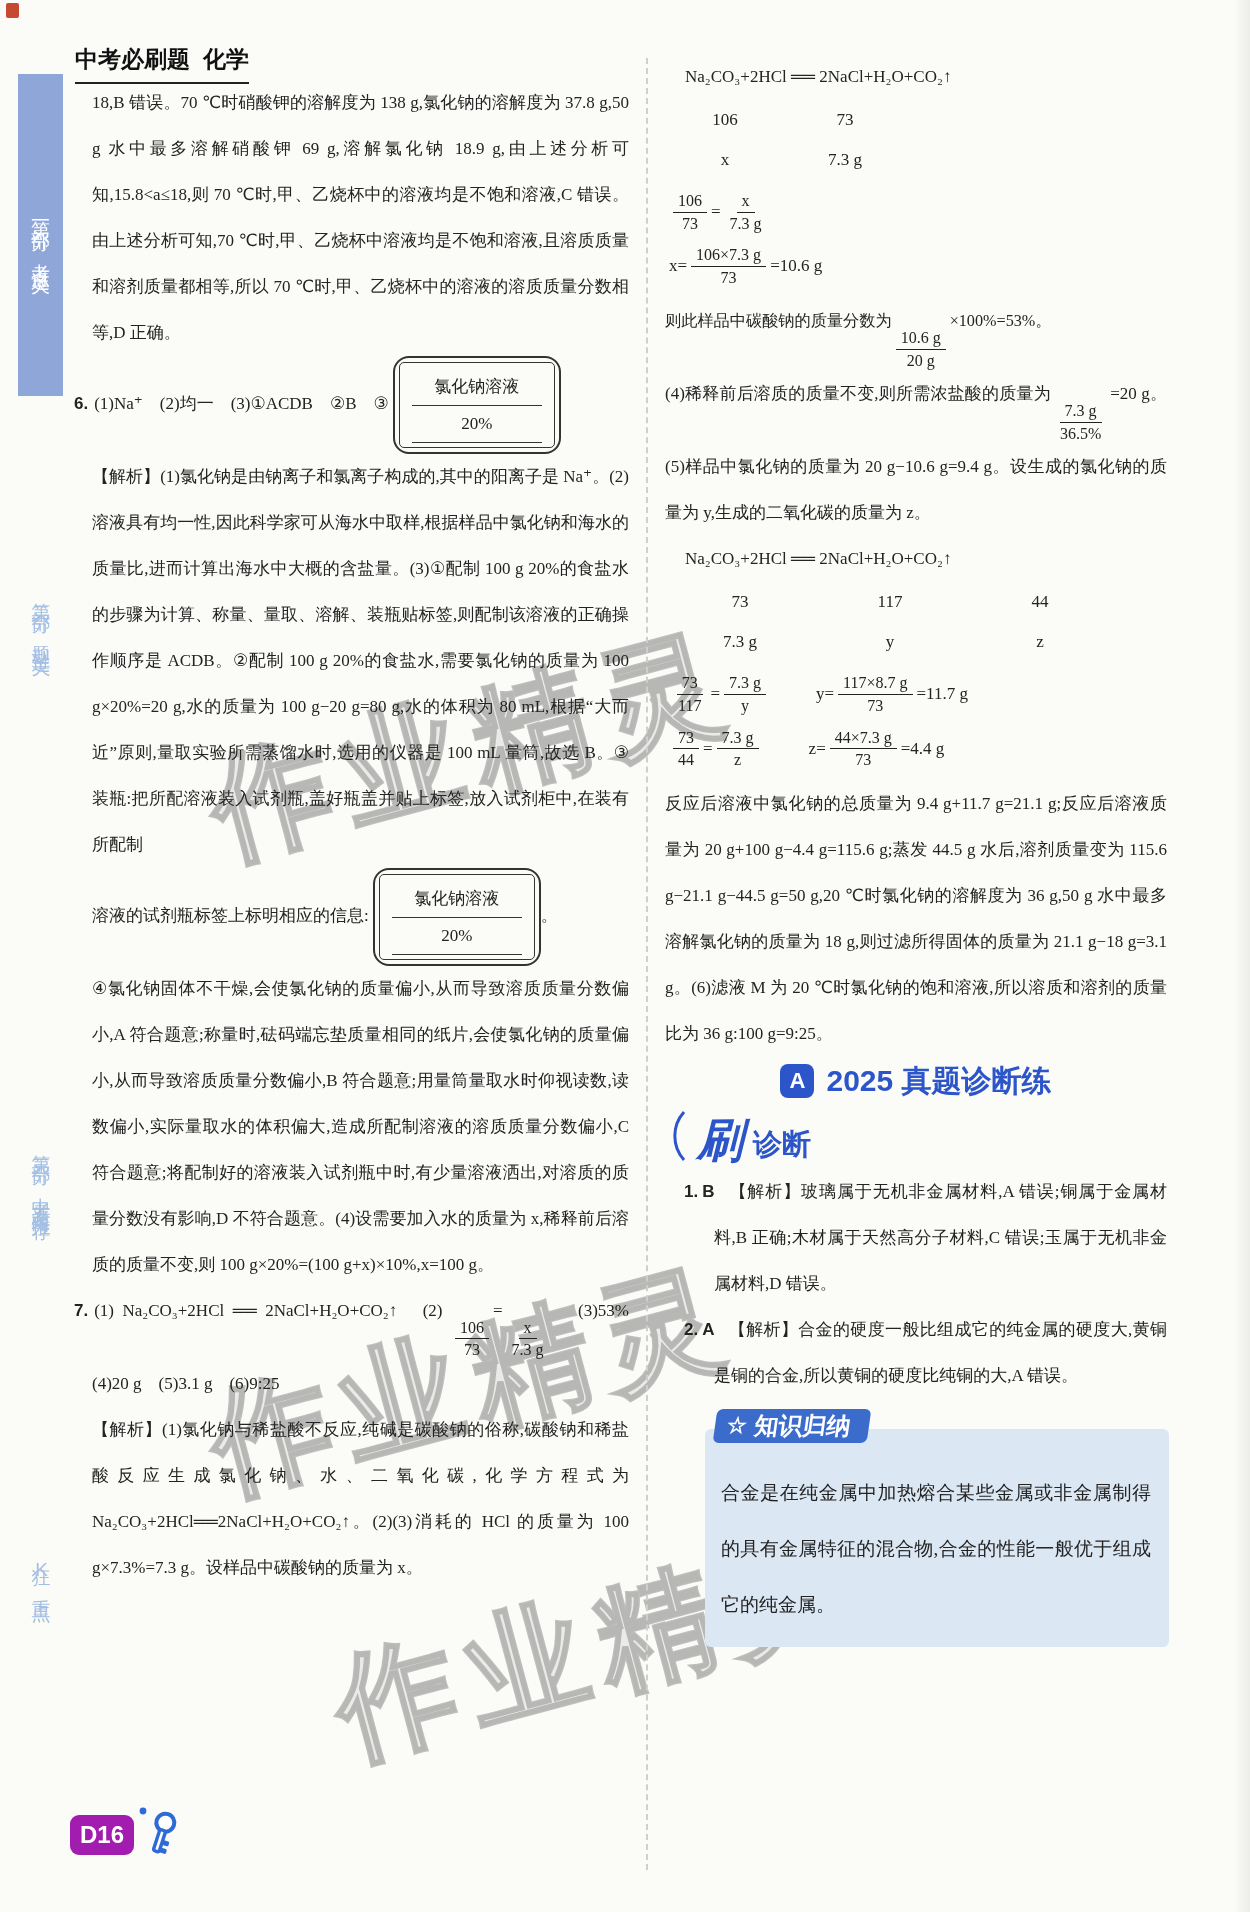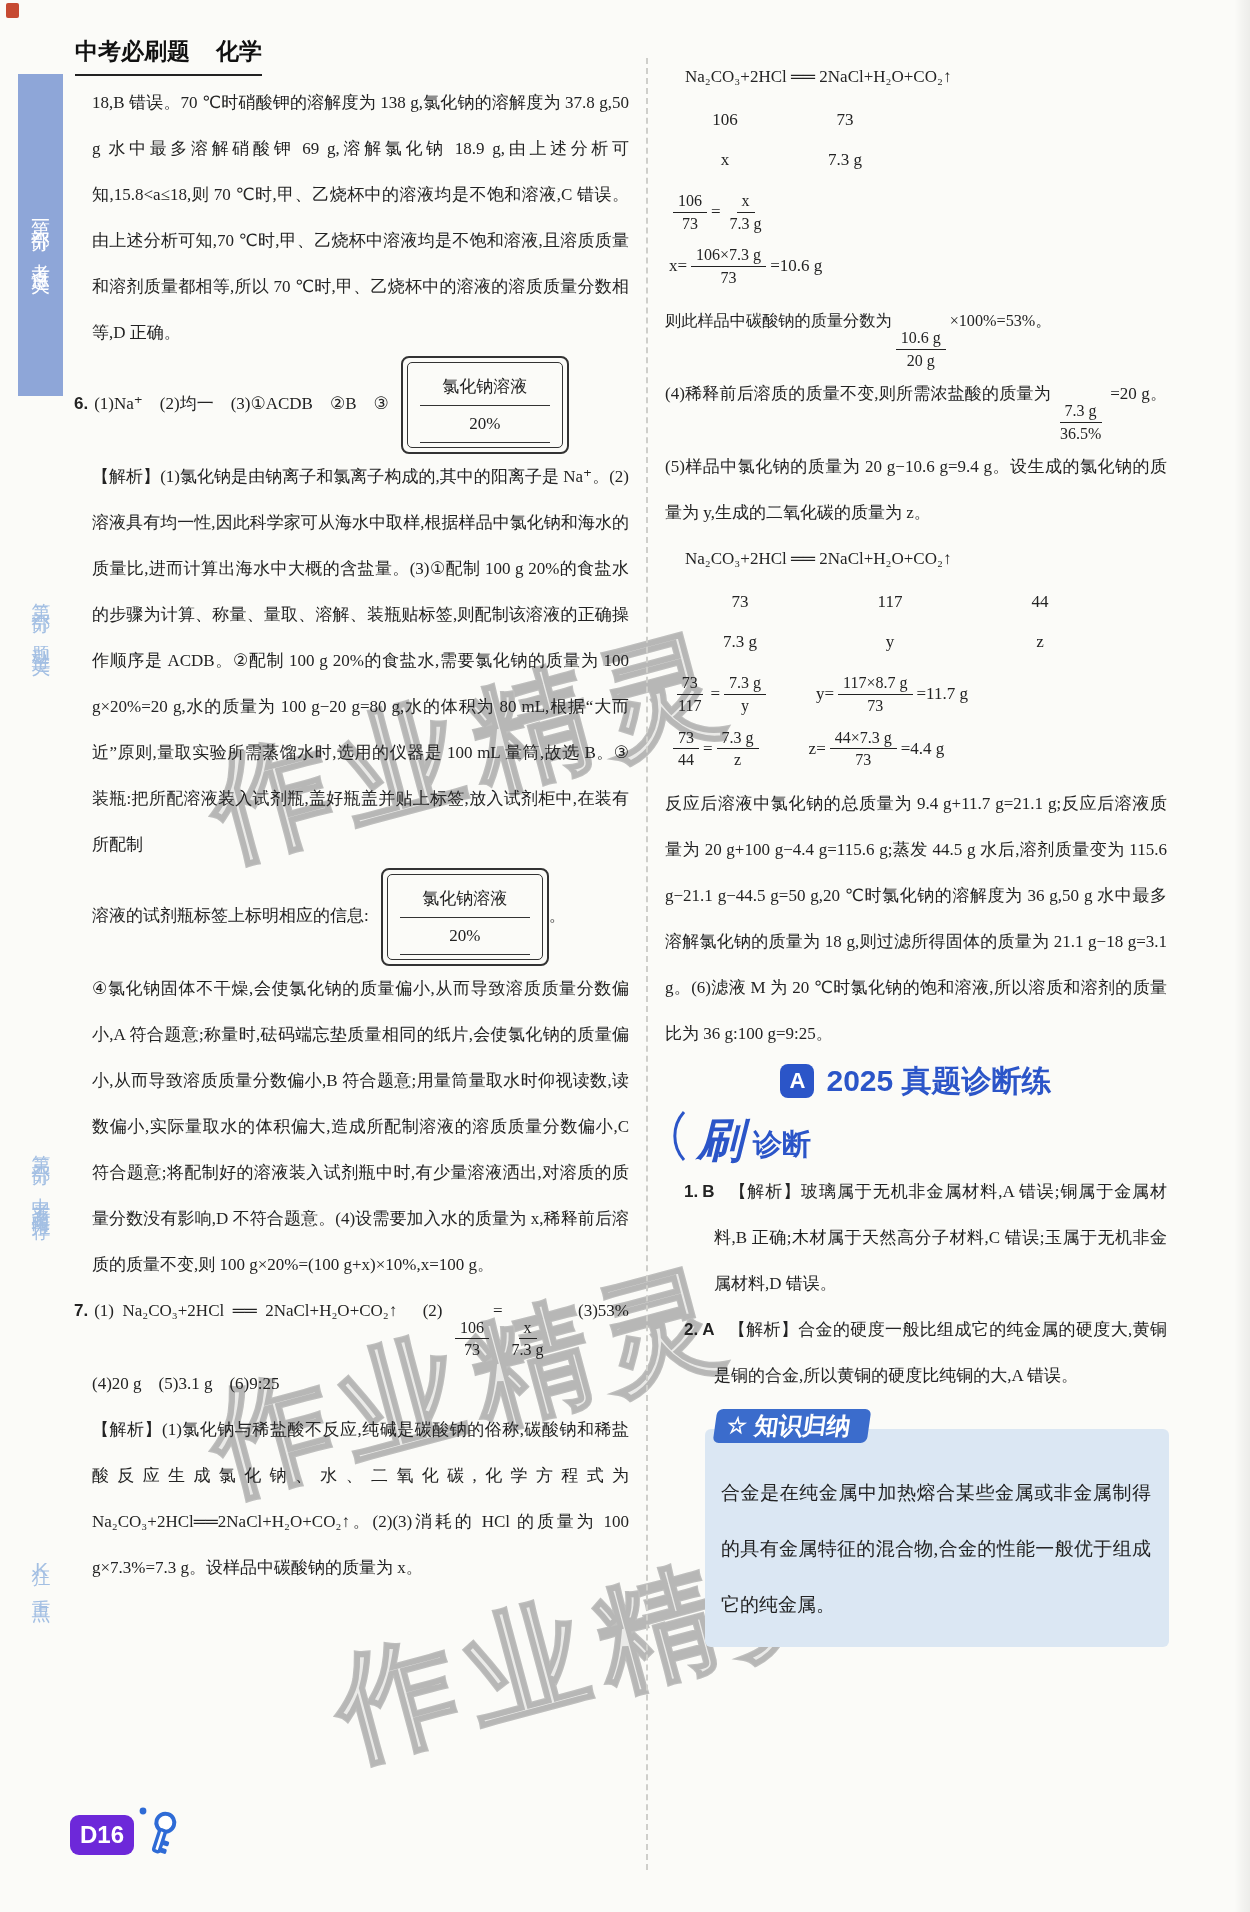--- a/index.html
+++ b/index.html
@@ -14,35 +14,35 @@
   .tab1{position:absolute;left:18px;top:74px;width:45px;height:322px;background:#8ea6d8;
         color:#ffffff;display:flex;flex-direction:column;align-items:center;justify-content:center;
         gap:26px;font-size:19px;letter-spacing:4px;}
   .tab-light{position:absolute;left:20px;width:42px;color:#a3bfe3;display:flex;flex-direction:column;
         align-items:center;gap:26px;font-size:19px;letter-spacing:4px;}
   .tab2{top:588px;height:440px;}
   .tab3{top:1140px;height:430px;}
   .tab4{top:1555px;height:200px;}
 
   
-  .book-title{position:absolute;left:75px;top:36px;font-family:"Liberation Sans",sans-serif;
+  .book-title{position:absolute;left:75px;top:44px;font-family:"Liberation Sans",sans-serif;
               font-weight:bold;font-size:23px;color:#111;border-bottom:2.5px solid #222;
-              padding-bottom:7px;display:flex;gap:26px;}
+              padding-bottom:7px;display:flex;gap:13px;}
 
   
   .divider{position:absolute;left:646px;top:58px;height:1812px;border-left:2px dashed #cfcfcb;}
   .col-left{position:absolute;left:92px;top:80px;width:537px;font-size:17px;line-height:46px;text-align:justify;}
   .col-right{position:absolute;left:665px;top:54px;width:502px;font-size:17px;line-height:46px;text-align:justify;}
 
   .item{position:relative;}
   .item-no{font-family:"Liberation Sans",sans-serif;font-weight:bold;margin-left:-18px;margin-right:6px;}
 
   
-  .label-box{display:inline-block;vertical-align:middle;border:2px solid #333;border-radius:8px;
-             padding:4px;margin-left:12px;width:168px;box-sizing:border-box;}
+  .label-box{display:inline-block;vertical-align:middle;border:2px solid #333;border-radius:16px;
+             padding:4px;margin-left:4px;width:168px;box-sizing:border-box;}
   .lb-inner{display:block;border:1.6px solid #333;border-radius:5px;padding:6px 12px 4px;text-align:center;}
   .lb-line{display:block;border-bottom:1.6px solid #333;line-height:36px;font-size:17px;}
 
   
   .frac{display:inline-flex;flex-direction:column;align-items:center;vertical-align:-1.05em;
         margin:0 4px;line-height:1.35;font-size:16px;}
   .frac .fn{border-bottom:1.6px solid #222;padding:0 5px;}
   .frac .fd{padding:0 5px;}
   .chem-eq{padding-left:20px;white-space:nowrap;}
   .eqrow{display:flex;line-height:40px;}
@@ -71,21 +71,21 @@
 
   
   .kbox{position:relative;margin:30px 0 0 40px;width:430px;background:#dbe7f3;border-radius:6px;
         padding:36px 18px 14px 16px;line-height:56px;font-size:19px;}
   .kbadge{position:absolute;top:-20px;left:10px;background:#3b6ccc;color:#fff;transform:skew(-8deg);
           border-radius:6px;padding:5px 18px 5px 12px;display:flex;align-items:center;gap:8px;
           font-family:"Liberation Sans",sans-serif;font-weight:bold;font-size:24px;line-height:1;}
   .kbadge .star{font-size:22px;}
 
   
-  .pageno{position:absolute;left:70px;top:1815px;background:#6d28d9;color:#fff;border-radius:9px;
+  .pageno{position:absolute;left:70px;top:1815px;background:#a21caf;color:#fff;border-radius:9px;
           width:64px;height:40px;display:flex;align-items:center;justify-content:center;
           font-family:"Liberation Sans",sans-serif;font-weight:bold;font-size:24px;}
   .key-icon{position:absolute;left:138px;top:1806px;}
 
   
   .wm{position:absolute;font-family:"Liberation Sans",sans-serif;font-weight:bold;font-size:120px;
       letter-spacing:14px;color:rgba(150,150,150,0.16);-webkit-text-stroke:2.5px rgba(140,140,140,0.55);
       transform:rotate(-15deg);white-space:nowrap;pointer-events:none;}
   .wm1{left:205px;top:665px;}
   .wm2{left:205px;top:1300px;}

